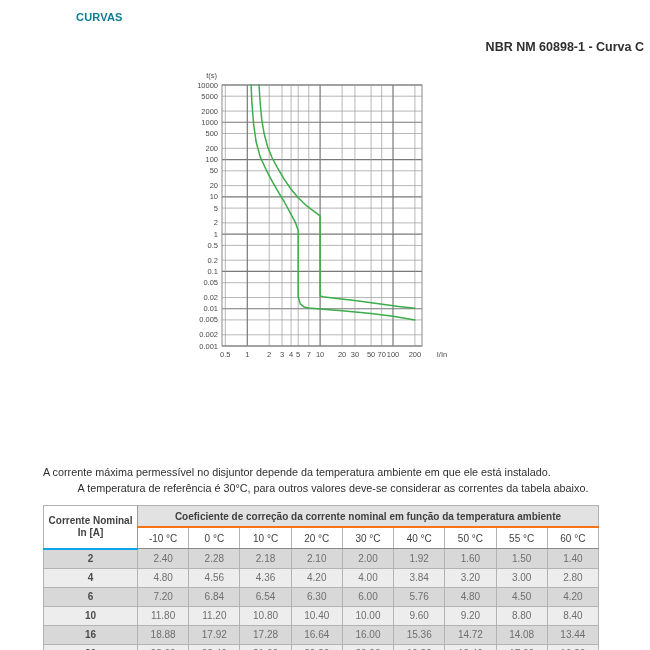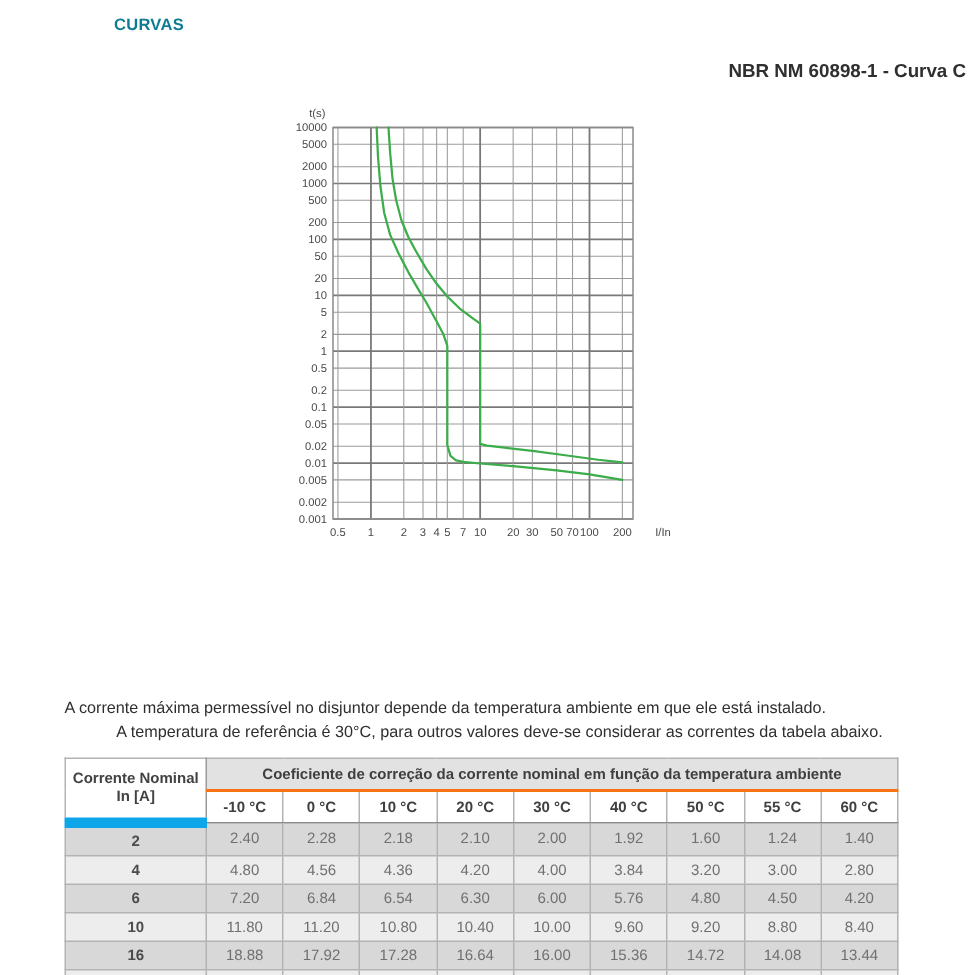--- a/index.html
+++ b/index.html
@@ -12,22 +12,22 @@
   #curve-chart{position:absolute;left:185px;top:60px;}
 
   .section-heading{position:absolute;left:47px;top:448px;font-size:10.5px;font-weight:bold;letter-spacing:.2px;}
   .para{position:absolute;left:43px;width:580px;font-size:10.8px;color:#2f2f2f;line-height:16px;}
   .para1{top:464px;} .para2{top:480px;text-align:center;}
 
   table.coef{position:absolute;left:43px;top:505px;width:556px;border-collapse:collapse;table-layout:fixed;
     font-size:10px;border:1px solid #9a9a9a;}
   table.coef th, table.coef td{border:1px solid #b3b3b3;padding:0;text-align:center;vertical-align:middle;}
   table.coef .span-header{background:#e2e2e2;font-weight:bold;color:#3f3f3f;height:20px;border-bottom:2px solid #f97316;}
-  table.coef .col1-header{background:#fff;font-weight:bold;color:#424242;line-height:12px;border-bottom:7px solid #0ea5e9;border-right:1px solid #9a9a9a;}
-  table.coef .temp-header{background:#fff;font-weight:bold;color:#3f3f3f;height:20px;border-bottom:1px solid #8a8a8a;}
+  table.coef .col1-header{background:#fff;font-weight:bold;color:#424242;line-height:12px;border-bottom:2px solid #0ea5e9;border-right:1px solid #9a9a9a;}
+  table.coef .temp-header{background:#fff;font-weight:normal;color:#3f3f3f;height:20px;border-bottom:1px solid #8a8a8a;}
   table.coef td{height:18px;color:#6f6f6f;}
   table.coef td.in-cell{color:#4c4c4c;font-weight:bold;}
   table.coef tr.row-dark td{background:#d8d8d8;}
   table.coef tr.row-light td{background:#ededed;}
 </style>
 </head>
 <body>
 
 <div id="page">
 
@@ -154,21 +154,21 @@
     <tbody id="coef-tbody">
         <tr class="row-dark">
           <td class="in-cell">2</td>
           <td>2.40</td>
           <td>2.28</td>
           <td>2.18</td>
           <td>2.10</td>
           <td>2.00</td>
           <td>1.92</td>
           <td>1.60</td>
-          <td>1.24</td>
+          <td>1.50</td>
           <td>1.40</td>
         </tr>
         <tr class="row-light">
           <td class="in-cell">4</td>
           <td>4.80</td>
           <td>4.56</td>
           <td>4.36</td>
           <td>4.20</td>
           <td>4.00</td>
           <td>3.84</td>

